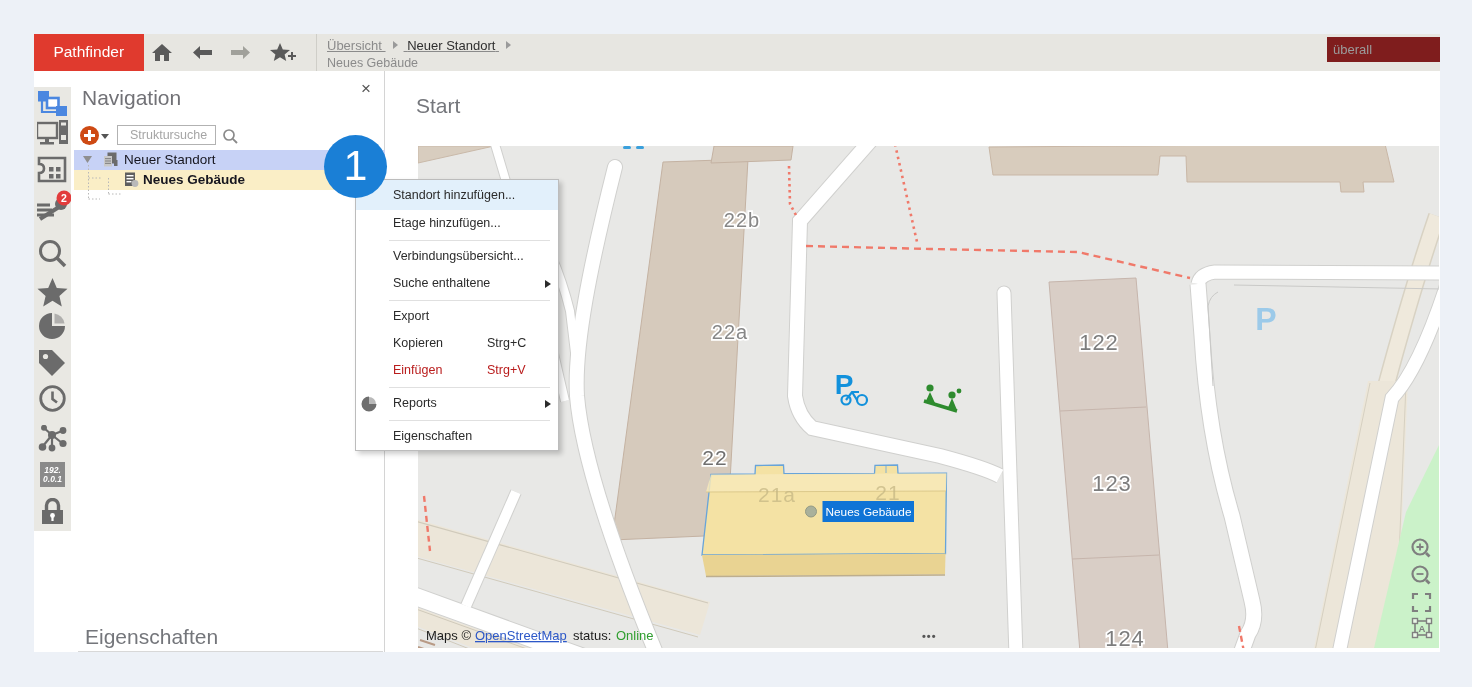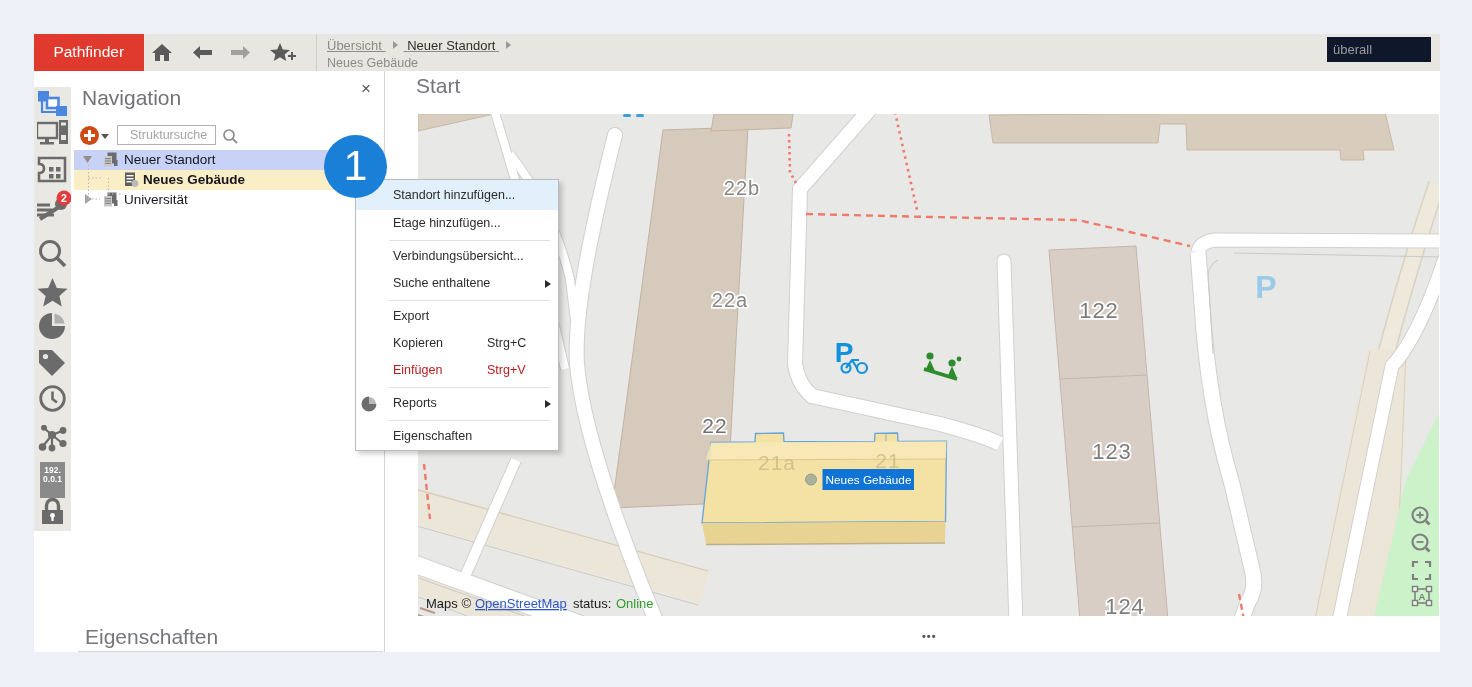--- a/index.html
+++ b/index.html
@@ -8,38 +8,38 @@
   .abs { position:absolute; }
   #win { left:34px; top:34px; width:1406px; height:618px; background:#fff; }
   
   #topbar { left:0; top:0; width:1406px; height:36.5px; background:#e7e6e1; }
   #redbtn { left:0; top:0; width:109.5px; height:36.5px; background:#e03a2e; color:#ffffff; font-size:15.5px; text-align:center; line-height:36.5px; }
   #vsep { left:282px; top:0; width:1px; height:36.5px; background:#cfcec8; }
   .crumb1 { left:293px; top:4px; font-size:13px; color:#8b8b8b;text-decoration:underline; }
   .crumb1 b { color:#2f2f2f; font-weight:normal; }
   .crumb2 { left:293px; top:22px; font-size:12.5px; color:#8b8b8b; }
   .carr { display:inline-block; width:0; height:0; border-left:5px solid #9a9a9a; border-top:4px solid transparent; border-bottom:4px solid transparent; margin:0 6px 1px 7px; }
-  #qsearch { left:1293px; top:3px; width:104px; height:25px; background:#0f172a; font-size:13px; color:#9b9b9b; line-height:25px; padding-left:6px; }
+  #qsearch { left:1293px; top:3px; width:113px; height:25px; background:#7f1d1d; font-size:13px; color:#9b9b9b; line-height:25px; padding-left:6px; }
   
   #iconcol { left:0; top:53px; width:37px; height:444px; background:#e9e8e3; }
   
   #navpanel { left:40px; top:36.5px; width:310.5px; height:581.5px; background:#fff; border-right:1px solid #d4d4d4; }
   #navtitle { left:48px; top:52px; font-size:21px; color:#717176; }
   #closex { left:327px; top:45px; font-size:17px; color:#555; }
   #plusbtn { left:46px; top:92px; width:19px; height:19px; border-radius:50%; background:#ce4a14; }
   #plusbtn:before { content:""; position:absolute; left:4px; top:8.2px; width:11px; height:2.6px; background:#fff; }
   #plusbtn:after { content:""; position:absolute; left:8.2px; top:4px; width:2.6px; height:11px; background:#fff; }
   #ddtri { left:67px; top:99.5px; width:0; height:0; border-top:5.5px solid #555; border-left:4.5px solid transparent; border-right:4.5px solid transparent; }
   #treesearch { left:83px; top:91px; width:99px; height:20px; border:1px solid #b2b2b2; font-size:12.5px; color:#a5a5a5; line-height:18px; padding-left:12px; background:#fff; }
   #mag1 { left:189px; top:95px; }
   .trow { left:40px; width:310.5px; height:20px; }
   .trow .lbl { position:absolute; top:2px; font-size:13.5px; color:#16161f; }
   
-  #starttitle { left:382px; top:40px; font-size:21px; color:#74767b; }
-  #mapwrap { left:384px; top:80px; width:1021px; height:502px; }
+  #starttitle { left:382px; top:60px; font-size:21px; color:#74767b; }
+  #mapwrap { left:384px; top:112px; width:1021px; height:502px; }
   #dots3 { left:888px; top:596px; font-size:11px; color:#555; letter-spacing:1px; font-weight:bold; }
   #eigtitle { left:51px; top:591px; font-size:21px; color:#74767b; }
   #eigline { left:44px; top:617px; width:305px; height:1px; background:#d8d8d8; }
   
   #ctxmenu { left:321px; top:145px; width:204px; background:#fff; border:1px solid #bcbcbc; box-shadow:3px 3px 5px rgba(0,0,0,0.2); }
   .mi { position:relative; height:27px; font-size:12.5px; color:#2b2b2b; line-height:27px; padding-left:37px; }
   .mi .sc { position:absolute; left:131px; }
   .mi .sub { position:absolute; right:7px; top:9.5px; width:0; height:0; border-left:6px solid #2b2b2b; border-top:4.5px solid transparent; border-bottom:4.5px solid transparent; }
   .mi.dis { color:#b91c1c; }
   .mi.hl { background:#e2f0fb; height:30px; line-height:31px; }
@@ -128,21 +128,21 @@
           <line x1="14" y1="10" x2="5" y2="21" stroke="#6b6b6b" stroke-width="2.2"></line>
           <line x1="14" y1="10" x2="14" y2="22" stroke="#6b6b6b" stroke-width="2.2"></line>
           <line x1="14" y1="10" x2="24" y2="18" stroke="#6b6b6b" stroke-width="2.2"></line>
           <circle cx="14" cy="10" r="4" fill="#6b6b6b"></circle>
           <circle cx="6" cy="2.8" r="3" fill="#6b6b6b"></circle>
           <circle cx="25" cy="5.5" r="3.4" fill="#6b6b6b"></circle>
           <circle cx="4.5" cy="22" r="3.8" fill="#6b6b6b"></circle>
           <circle cx="14" cy="23" r="3.4" fill="#6b6b6b"></circle>
           <circle cx="25" cy="18.5" r="3.6" fill="#6b6b6b"></circle>
         </svg>
-      <div class="abs" style="left:6px;top:375px;width:25px;height:36px;background:#8a8a8a;color:#fff;font-size:8.5px;font-weight:bold;line-height:9px;text-align:center;padding-top:4px;">192.<br>0.0.1</div>
+      <div class="abs" style="left:6px;top:375px;width:25px;height:25px;background:#8a8a8a;color:#fff;font-size:8.5px;font-weight:bold;line-height:9px;text-align:center;padding-top:4px;font-style:italic;">192.<br>0.0.1</div>
       <svg class="abs" style="left:7px;top:411px" width="23" height="27" viewBox="0 0 23 27">
           <path d="M5.5 12 L5.5 7.5 A6 6 0 0 1 17.5 7.5 L17.5 12" fill="none" stroke="#6b6b6b" stroke-width="3.4"></path>
           <rect x="1" y="12" width="21" height="14" fill="#6b6b6b"></rect>
           <circle cx="11.5" cy="17.5" r="2.4" fill="#fff"></circle>
           <rect x="10.4" y="18" width="2.2" height="5" fill="#fff"></rect>
         </svg>
     </div>
     <div id="navpanel" class="abs"></div>
     <div id="navtitle" class="abs">Navigation</div>
     <div id="closex" class="abs">×</div>
@@ -170,34 +170,20 @@
     </div>
     <div class="trow abs" style="top:135.5px;background:#faeec6;">
       <svg class="abs" style="left:50px;top:2.5px" width="15" height="15" viewBox="0 0 15 15">
           <rect x="1" y="0.5" width="10" height="13.5" fill="#5f5f5f"></rect>
           <rect x="2.5" y="3" width="7" height="1.4" fill="#fff"></rect>
           <rect x="2.5" y="6" width="7" height="1.4" fill="#fff"></rect>
           <rect x="2.5" y="9" width="5" height="1.4" fill="#fff"></rect>
           <circle cx="11" cy="11.5" r="3.4" fill="#b9b9b9"></circle>
         </svg>
       <span class="lbl" style="left:69px;font-weight:bold;">Neues Gebäude</span>
-    </div>
-    <div class="trow abs" style="top:155.5px;">
-      <svg class="abs" style="left:10px;top:4.5px" width="9" height="11">
-          <path d="M1 0 L8 5 L1 10 Z" fill="#a3a3a3"></path>
-        </svg>
-      <svg class="abs" style="left:29px;top:2.5px" width="15" height="15" viewBox="0 0 15 15">
-          <rect x="4.5" y="0.5" width="9" height="11" fill="#6b6b6b"></rect>
-          <rect x="11" y="8" width="3.5" height="6" fill="#6b6b6b"></rect>
-          <rect x="1" y="4" width="8" height="10.5" fill="#c9c9c9"></rect>
-          <rect x="2" y="6" width="6" height="1.2" fill="#8a8a8a"></rect>
-          <rect x="2" y="8.4" width="6" height="1.2" fill="#8a8a8a"></rect>
-          <rect x="2" y="10.8" width="6" height="1.2" fill="#8a8a8a"></rect>
-        </svg>
-      <span class="lbl" style="left:50px;">Universität</span>
     </div>
     <svg class="abs" style="left:40px;top:115.5px" width="90" height="64" viewBox="0 0 90 64">
       <line x1="14.5" y1="15" x2="14.5" y2="49" stroke="#b8b8b8" stroke-width="1" stroke-dasharray="1.5,2"></line>
       <line x1="14.5" y1="28" x2="28" y2="28" stroke="#b8b8b8" stroke-width="1" stroke-dasharray="1.5,2"></line>
       <line x1="34.5" y1="28" x2="34.5" y2="44" stroke="#b8b8b8" stroke-width="1" stroke-dasharray="1.5,2"></line>
       <line x1="34.5" y1="44" x2="47" y2="44" stroke="#b8b8b8" stroke-width="1" stroke-dasharray="1.5,2"></line>
       <line x1="14.5" y1="49" x2="26" y2="49" stroke="#b8b8b8" stroke-width="1" stroke-dasharray="1.5,2"></line>
     </svg>
     <div id="starttitle" class="abs">Start</div>
     <div id="mapwrap" class="abs">

